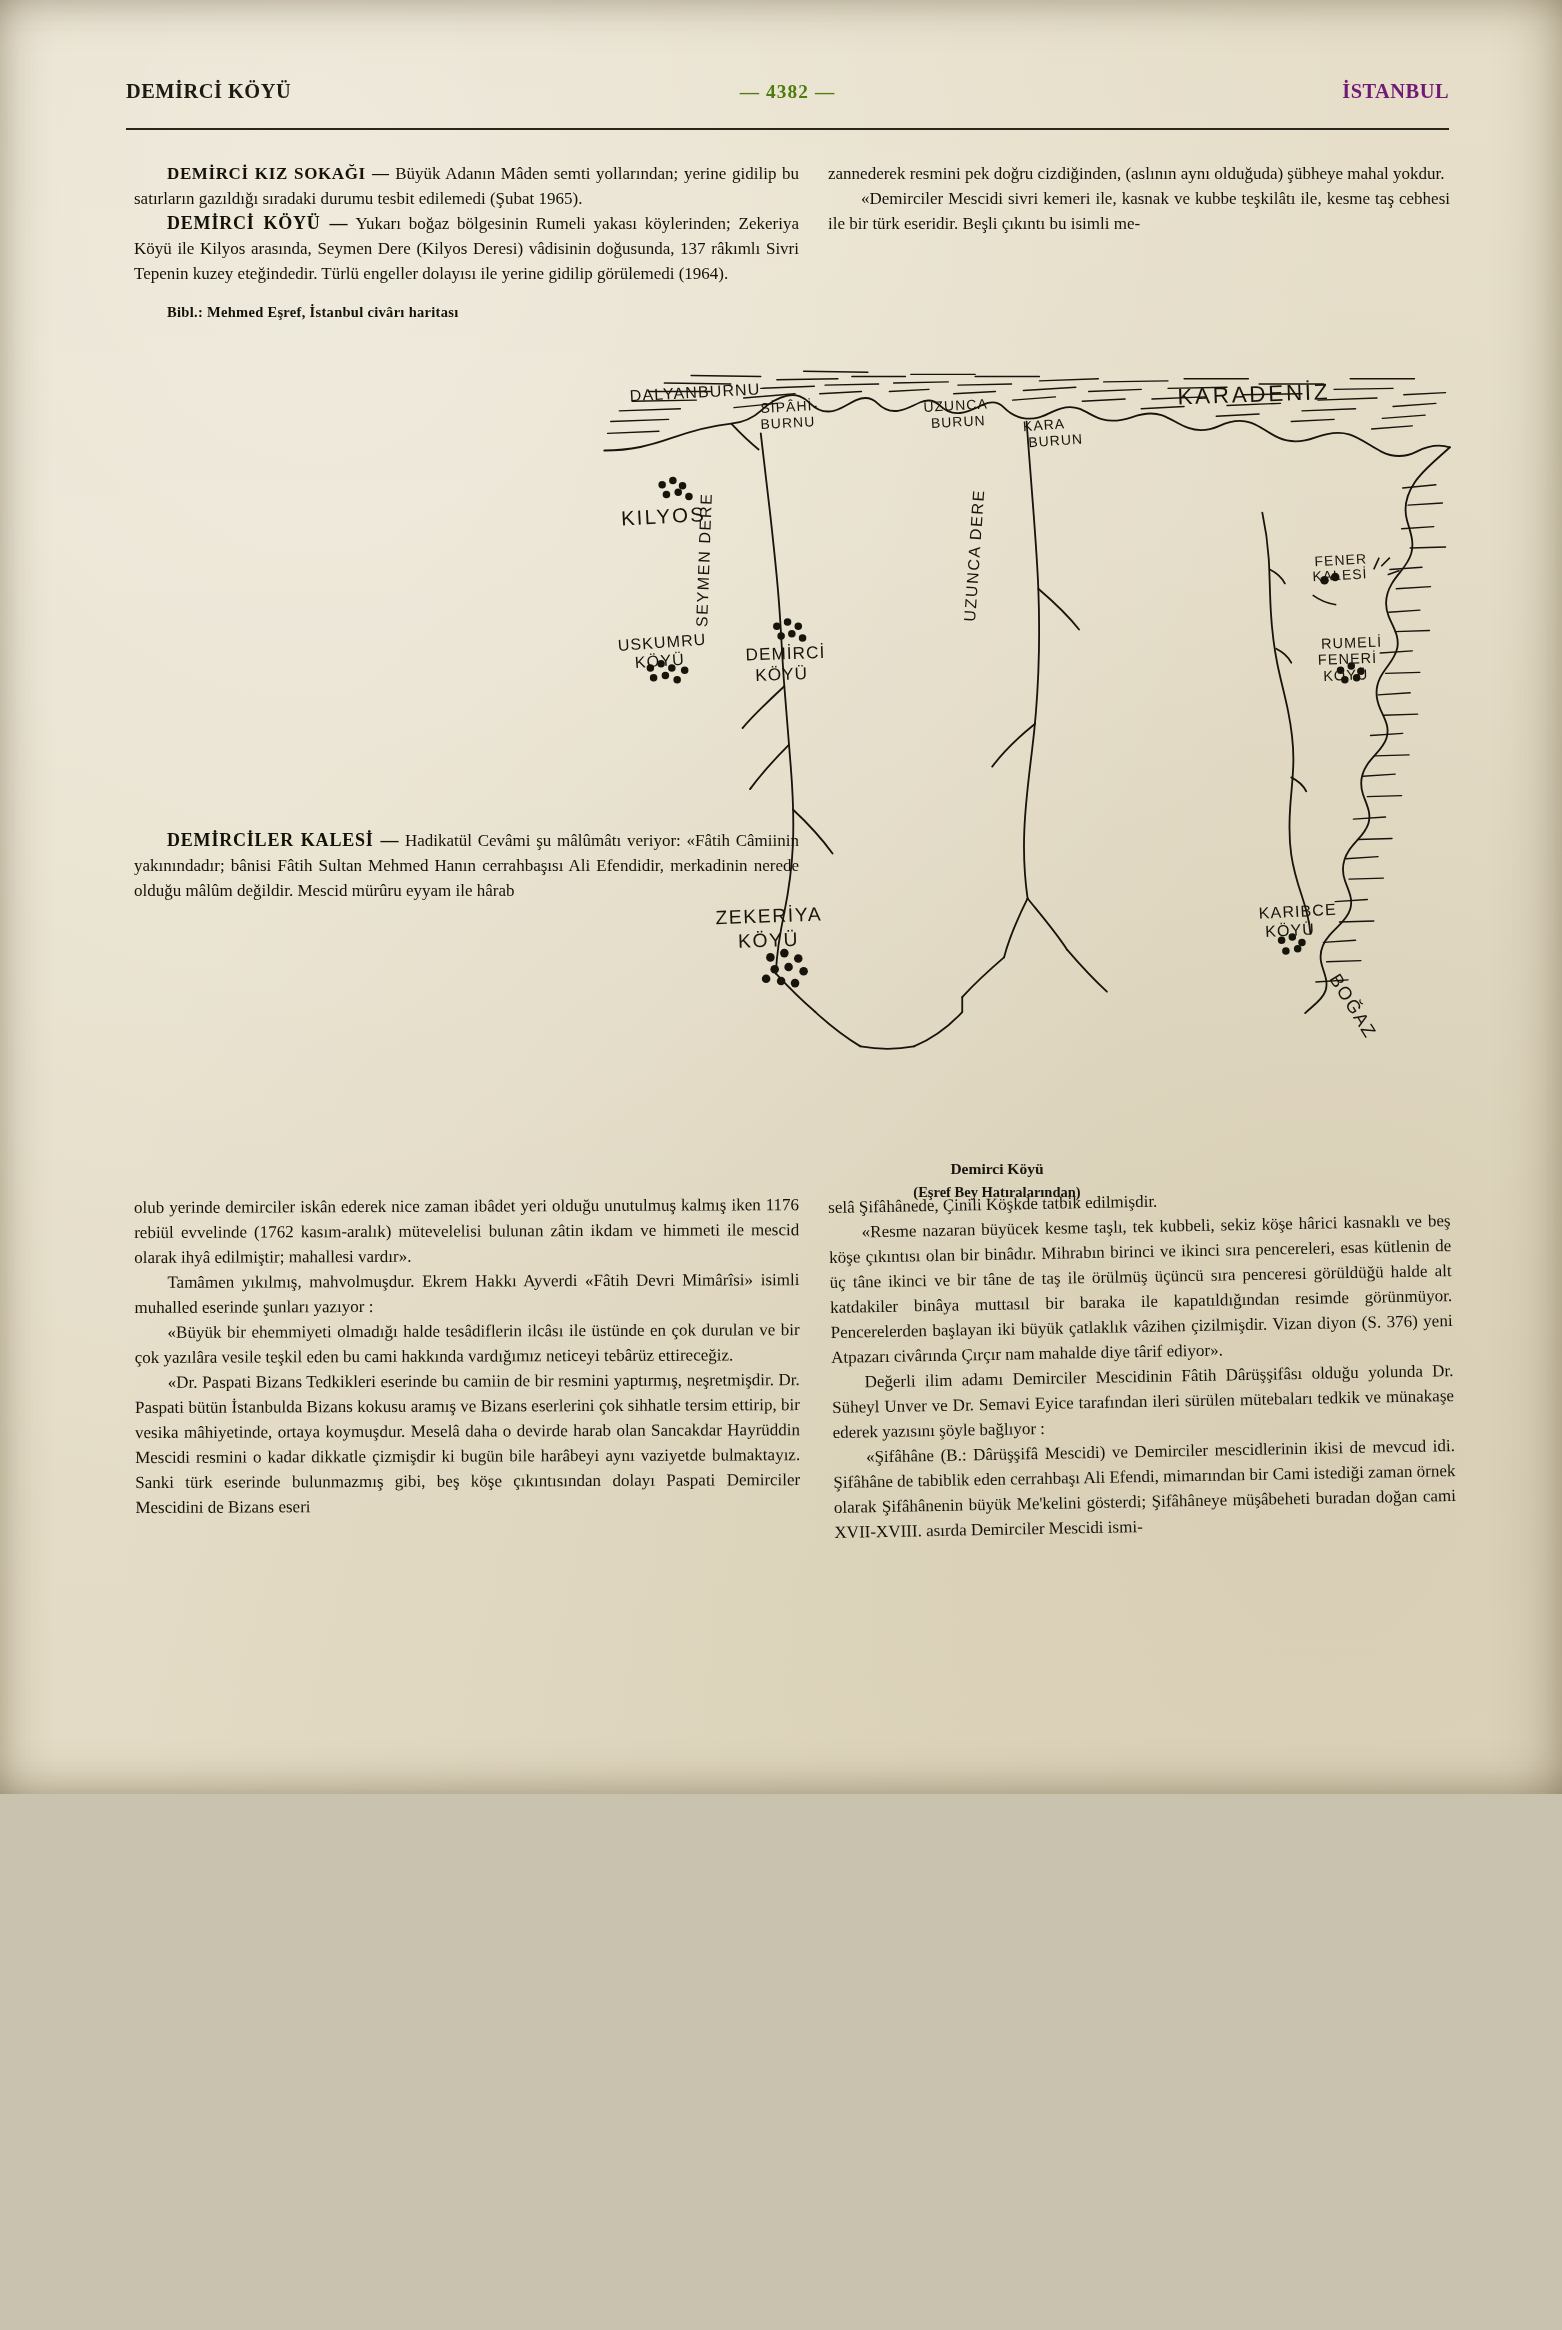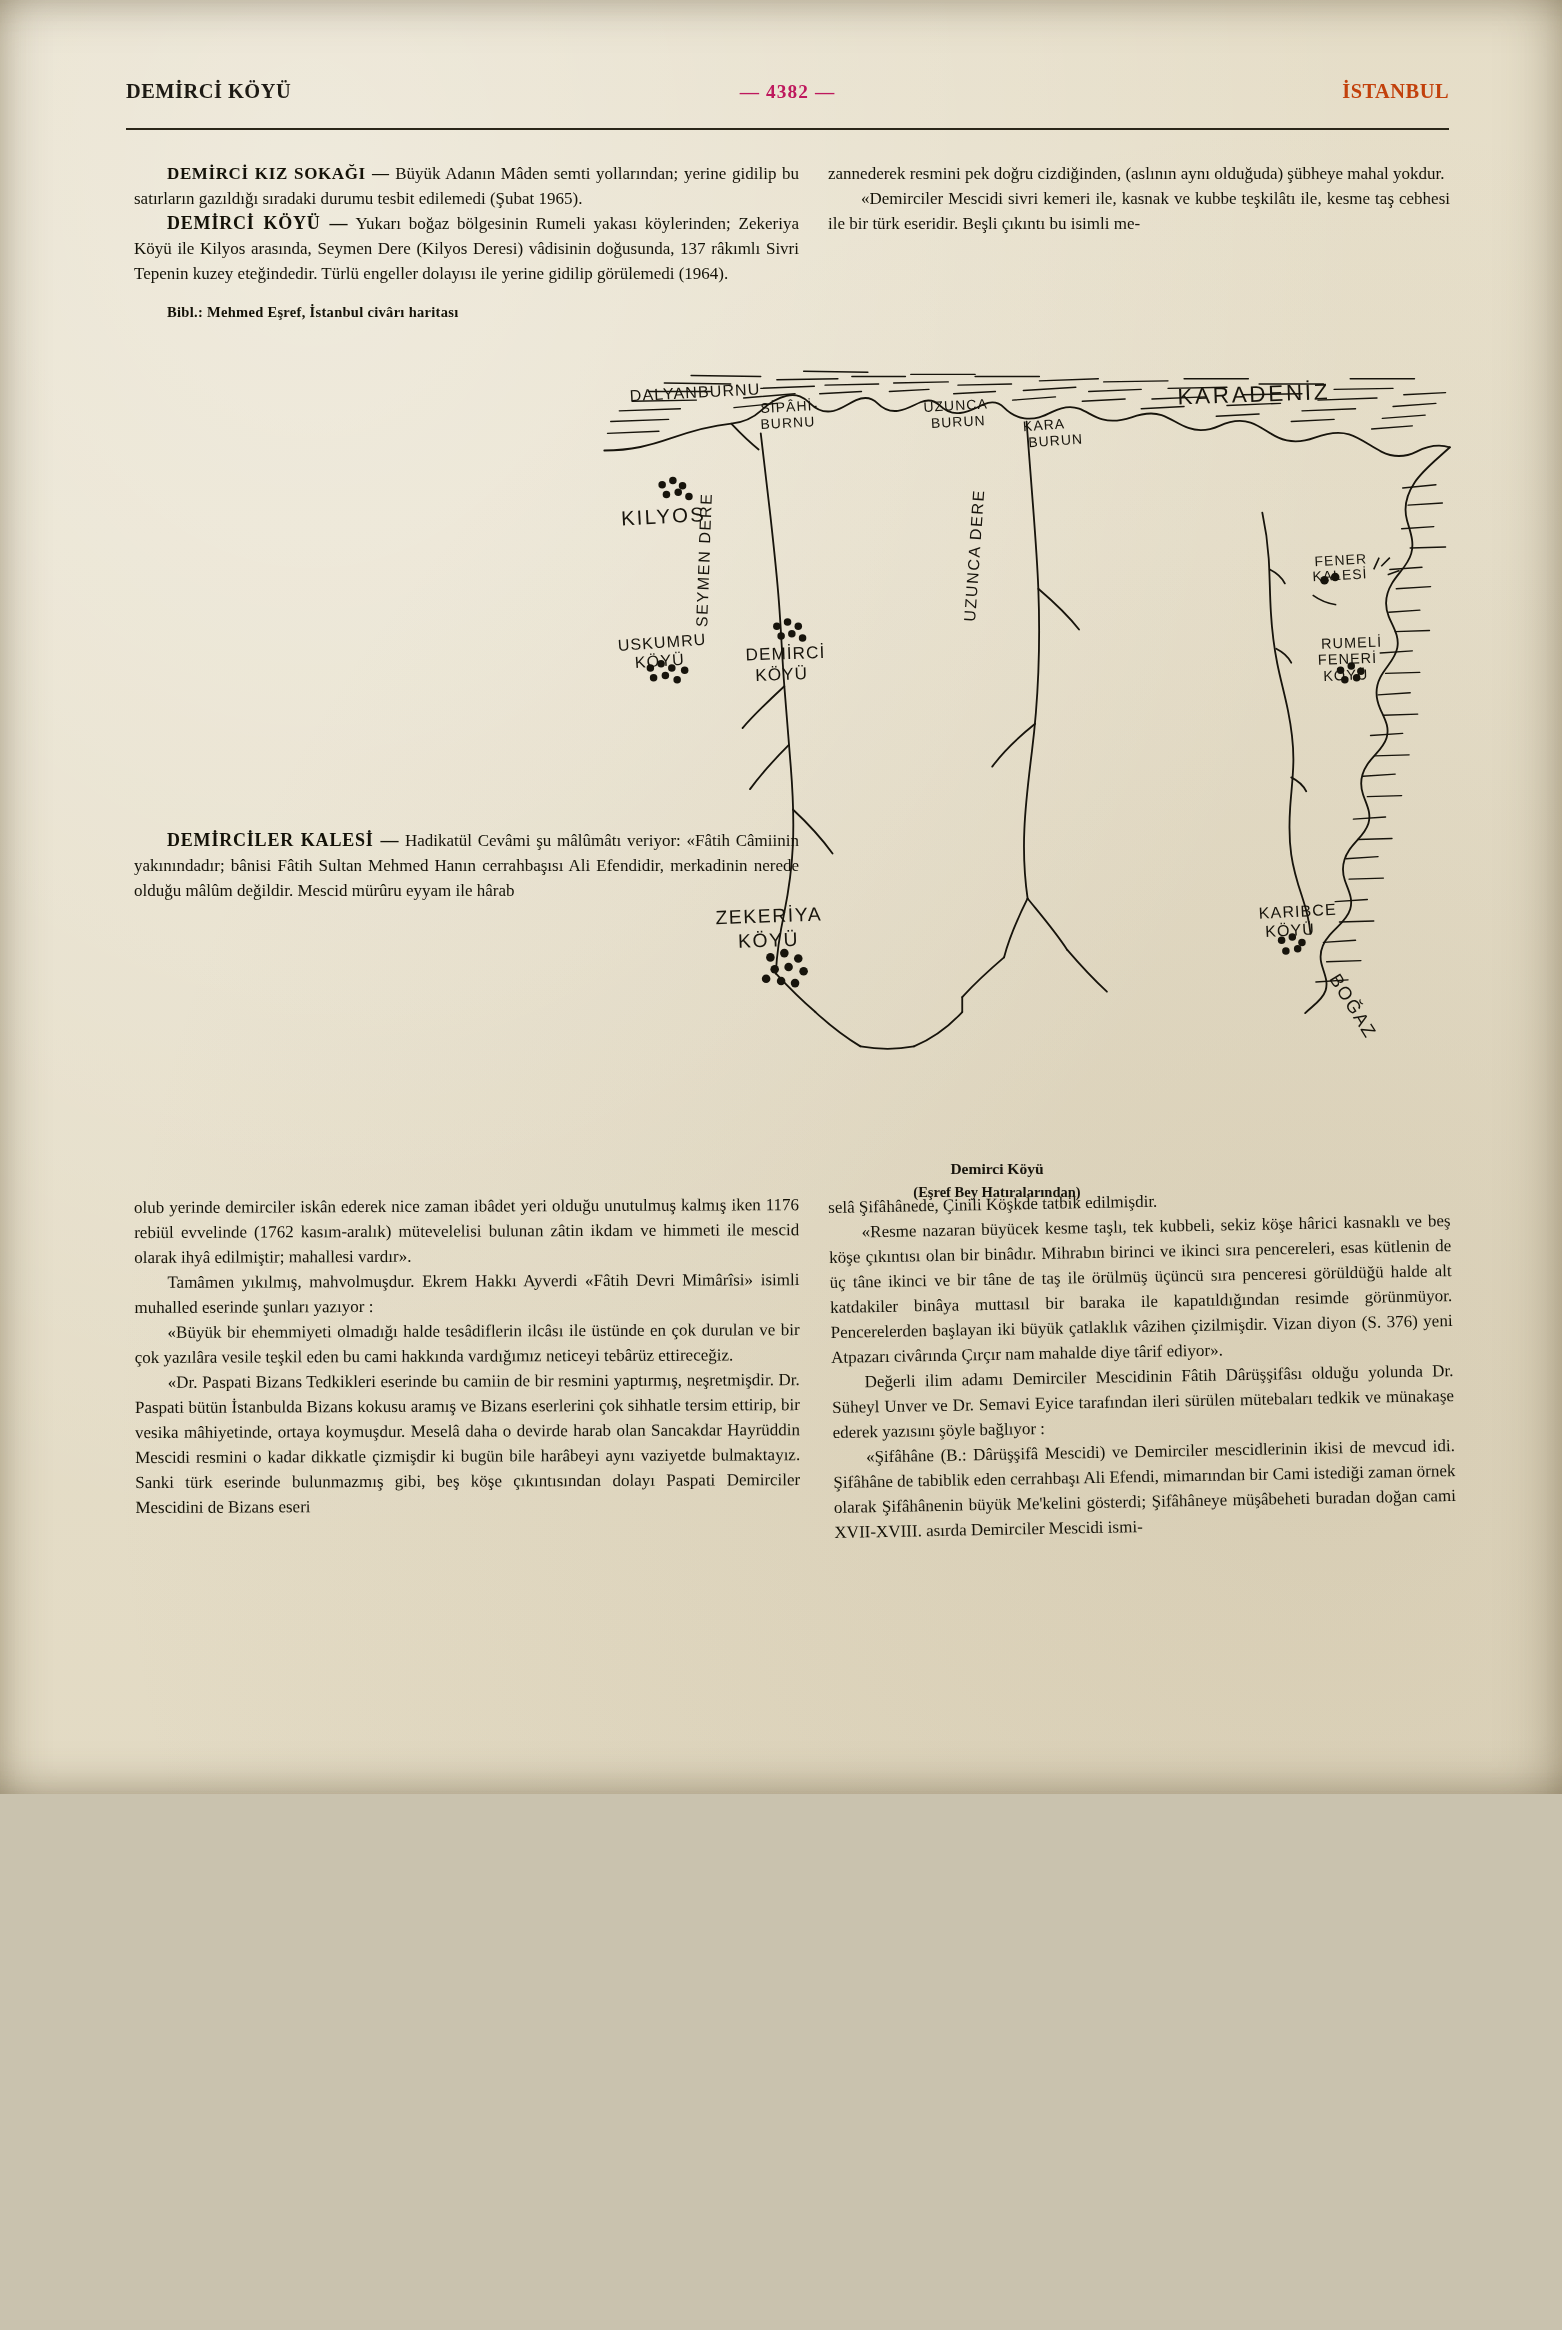--- a/index.html
+++ b/index.html
@@ -58,28 +58,28 @@
     color: #1d1a14;
   }
   .hdr-center {
     position: absolute;
     left: 50%;
     transform: translateX(-50%);
     top: 1.1px;
     font-weight: bold;
     font-size: 19.3px;
     letter-spacing: 1.1px;
-    color: #be185d;
+    color: #4d7c0f;
   }
   .hdr-right {
     position: absolute; right: 0; top: 0;
     font-weight: bold;
     font-size: 20.4px;
     letter-spacing: 0.5px;
-    color: #c2410c;
+    color: #701a75;
   }
   .rule {
     position: absolute;
     left: 126px;
     top: 128px;
     width: 1323px;
     height: 1.6px;
     background: #2a2619;
   }
 

